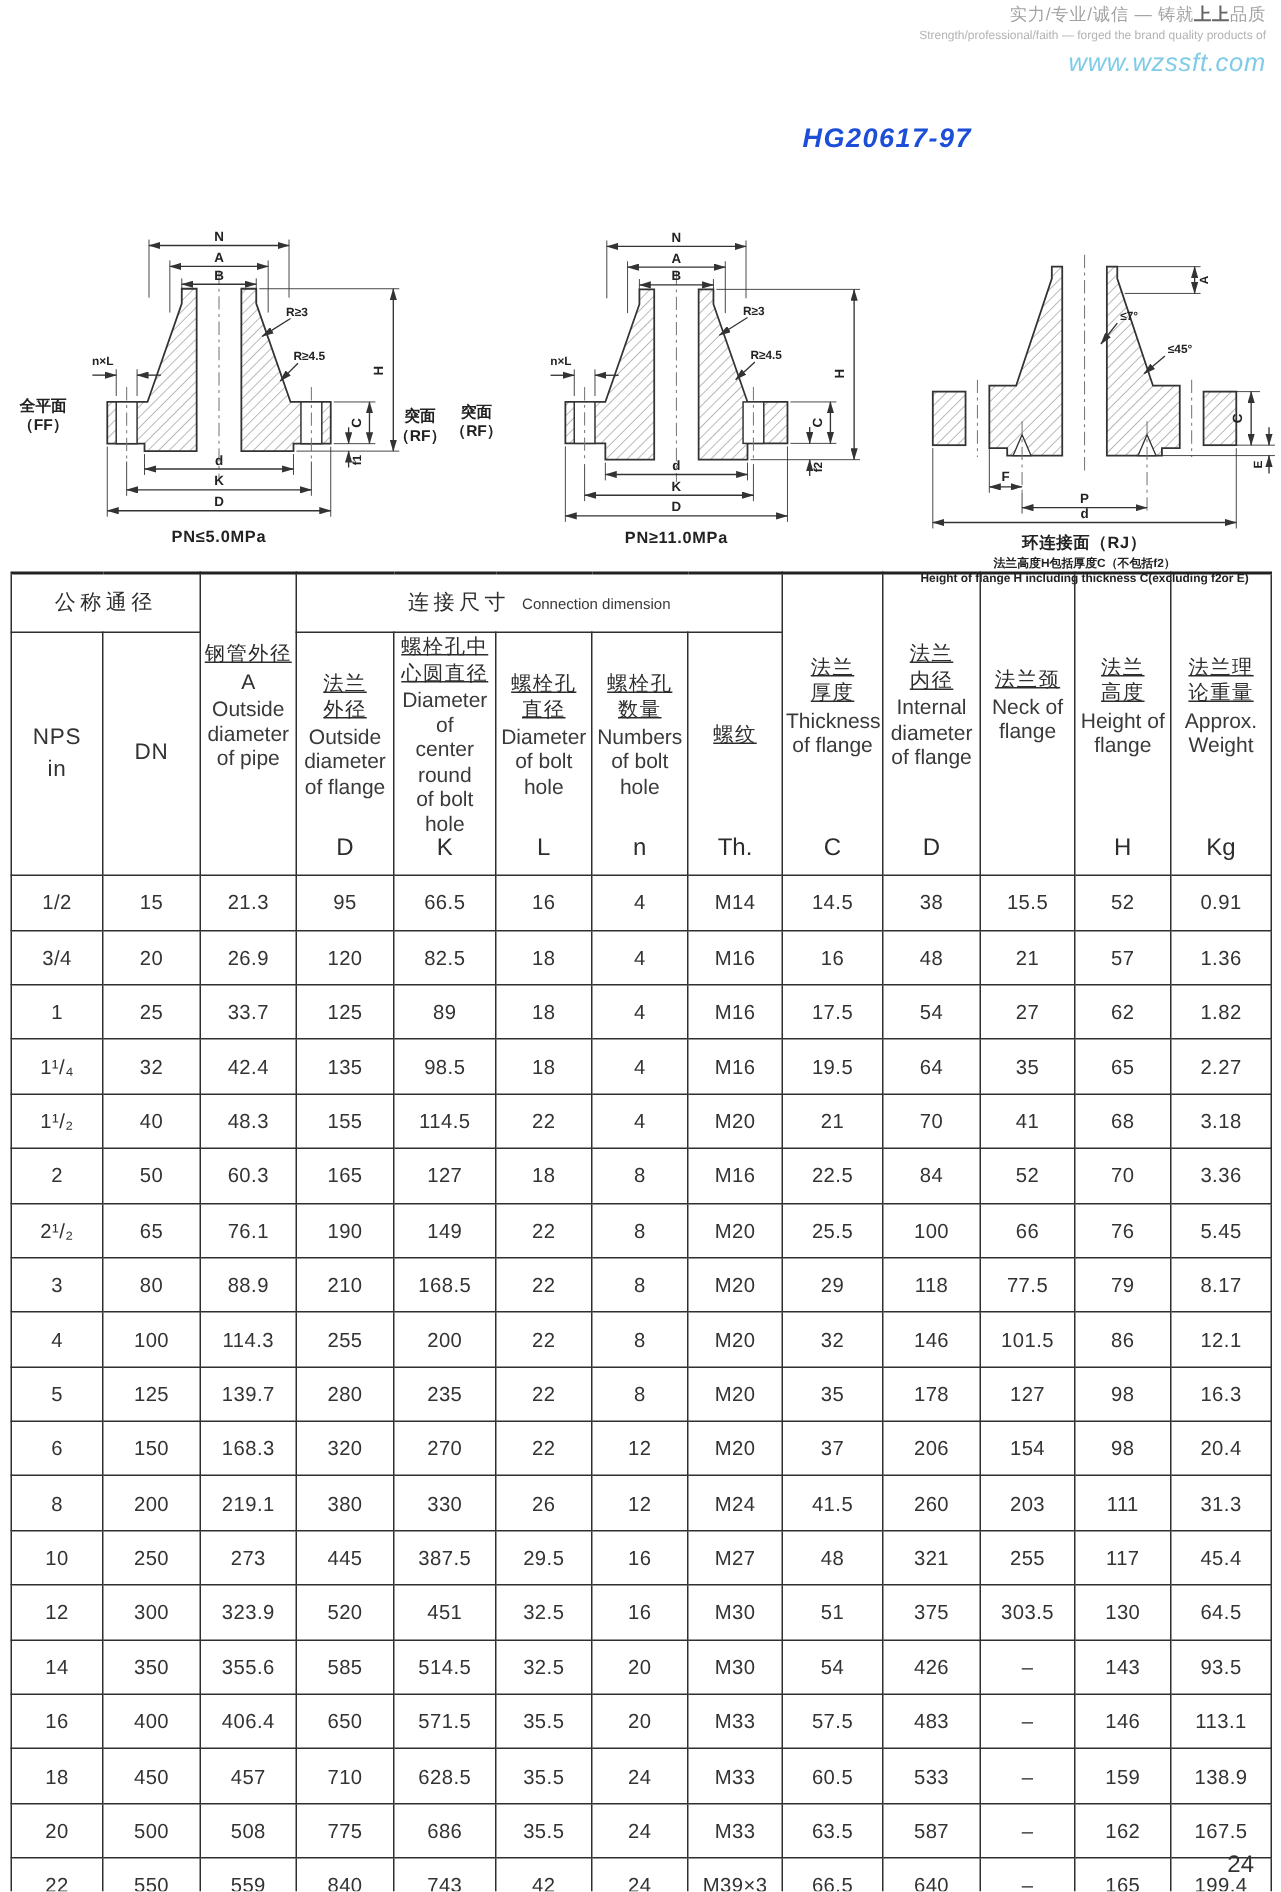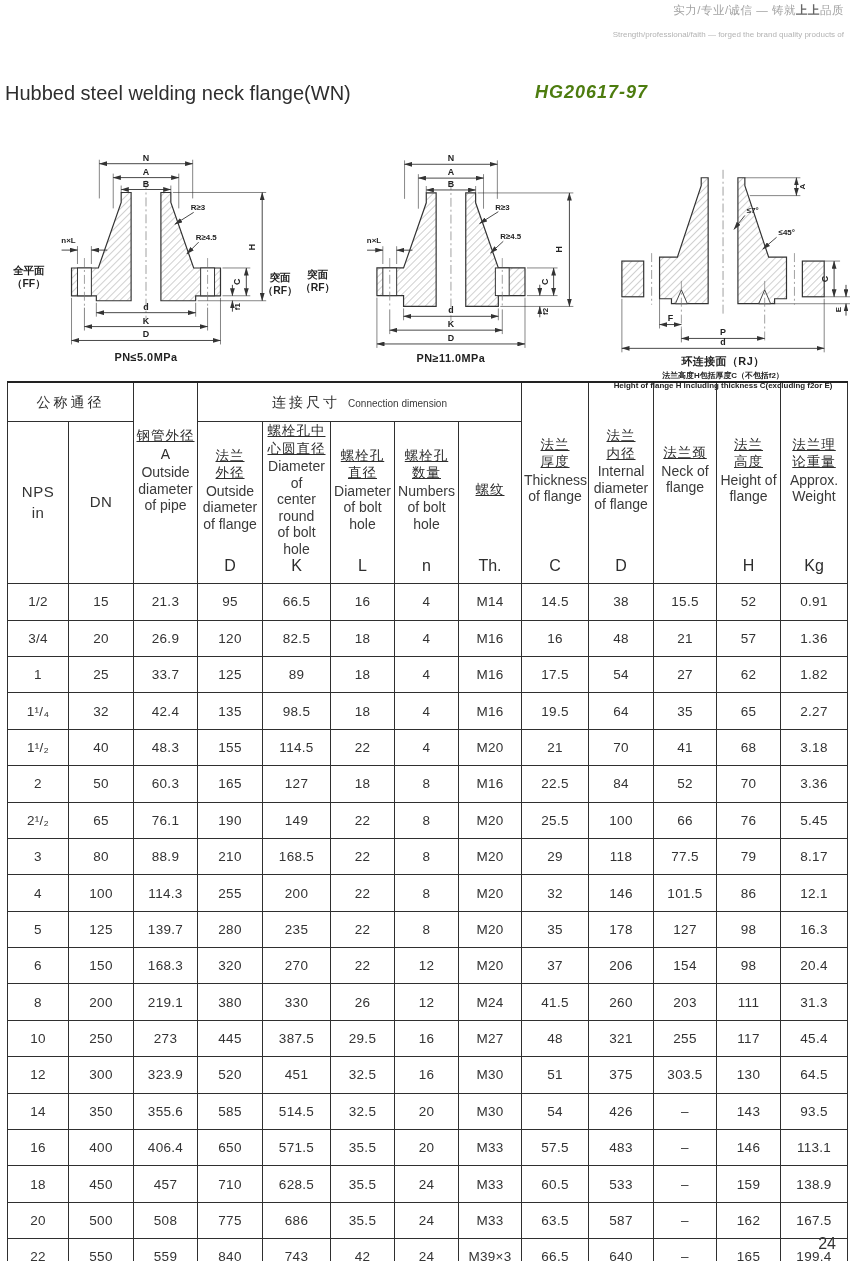--- a/index.html
+++ b/index.html
@@ -3,27 +3,27 @@
 <meta charset="utf-8">
 <style>
   html,body{margin:0;padding:0;background:#fff;}
   .page{position:relative;width:854px;height:1261px;background:#fff;overflow:hidden;
         font-family:"Liberation Sans","DejaVu Sans",sans-serif;color:#2b2b2b;}
 
   
   .masthead{position:absolute;top:4px;right:10px;text-align:right;line-height:1.2;}
   .tagline-cn{font-size:11.5px;color:#a3a3a3;letter-spacing:.5px;}
   .tagline-cn .bold-seg{color:#666;font-weight:bold;}
-  .tagline-en{font-size:8px;color:#b3b3b3;margin-top:12px;}
+  .tagline-en{font-size:8px;color:#b3b3b3;margin-top:1px;}
   .website{font-size:17px;color:#7fcbe8;font-style:italic;margin-top:4px;letter-spacing:.5px;}
 
   
   .title{position:absolute;left:5px;top:36px;font-size:30px;letter-spacing:.3px;color:#2e2e2e;white-space:nowrap;}
   .subtitle{position:absolute;left:5px;top:82px;font-size:20px;color:#2e2e2e;}
-  .standard{position:absolute;left:535px;top:82px;font-size:18px;font-weight:bold;font-style:italic;color:#4d7c0f;letter-spacing:1px;}
+  .standard{position:absolute;left:535px;top:82px;font-size:18px;font-weight:bold;font-style:italic;color:#1d4ed8;letter-spacing:1px;}
 
   
   .drawings{position:absolute;top:150px;left:2px;width:850px;display:flex;justify-content:space-between;align-items:flex-start;}
   svg text{font-family:"Liberation Sans","DejaVu Sans",sans-serif;}
   .dim{font-size:9px;font-weight:600;fill:#222;}
   .dimS{font-size:8px;font-weight:600;fill:#222;}
   .cap{font-size:11px;font-weight:bold;fill:#222;letter-spacing:.5px;}
   .capS{font-size:8px;font-weight:bold;fill:#222;}
   .face{font-size:10.5px;font-weight:bold;fill:#222;}
 
@@ -48,23 +48,23 @@
   .page-num{position:absolute;right:18px;bottom:8px;font-size:16px;color:#333;}
 </style>
 </head>
 <body>
 
 <div class="page">
 
   <div class="masthead">
     <div class="tagline-cn"><span>实力/专业/诚信 — 铸就</span><span class="bold-seg">上上</span><span>品质</span></div>
     <div class="tagline-en">Strength/professional/faith — forged the brand quality products of</div>
+    <div class="website">www.wzssft.com</div>
   </div>
 
-  <div class="subtitle">Hubbed steel welding neck flange(WN)</div>
   <div class="standard">HG20617-97</div>
 
   <div class="drawings">
 
     <svg width="290" height="228" viewBox="0 0 292 228">
       <defs>
         <pattern id="h1" patternUnits="userSpaceOnUse" width="5" height="5" patternTransform="rotate(45)">
           <line x1="0" y1="0" x2="0" y2="5" stroke="#8a8a8a" stroke-width="0.8"></line>
         </pattern>
         <marker id="a1" viewBox="0 0 10 6" refX="9.5" refY="3" markerWidth="9" markerHeight="5.4" orient="auto-start-reverse">

